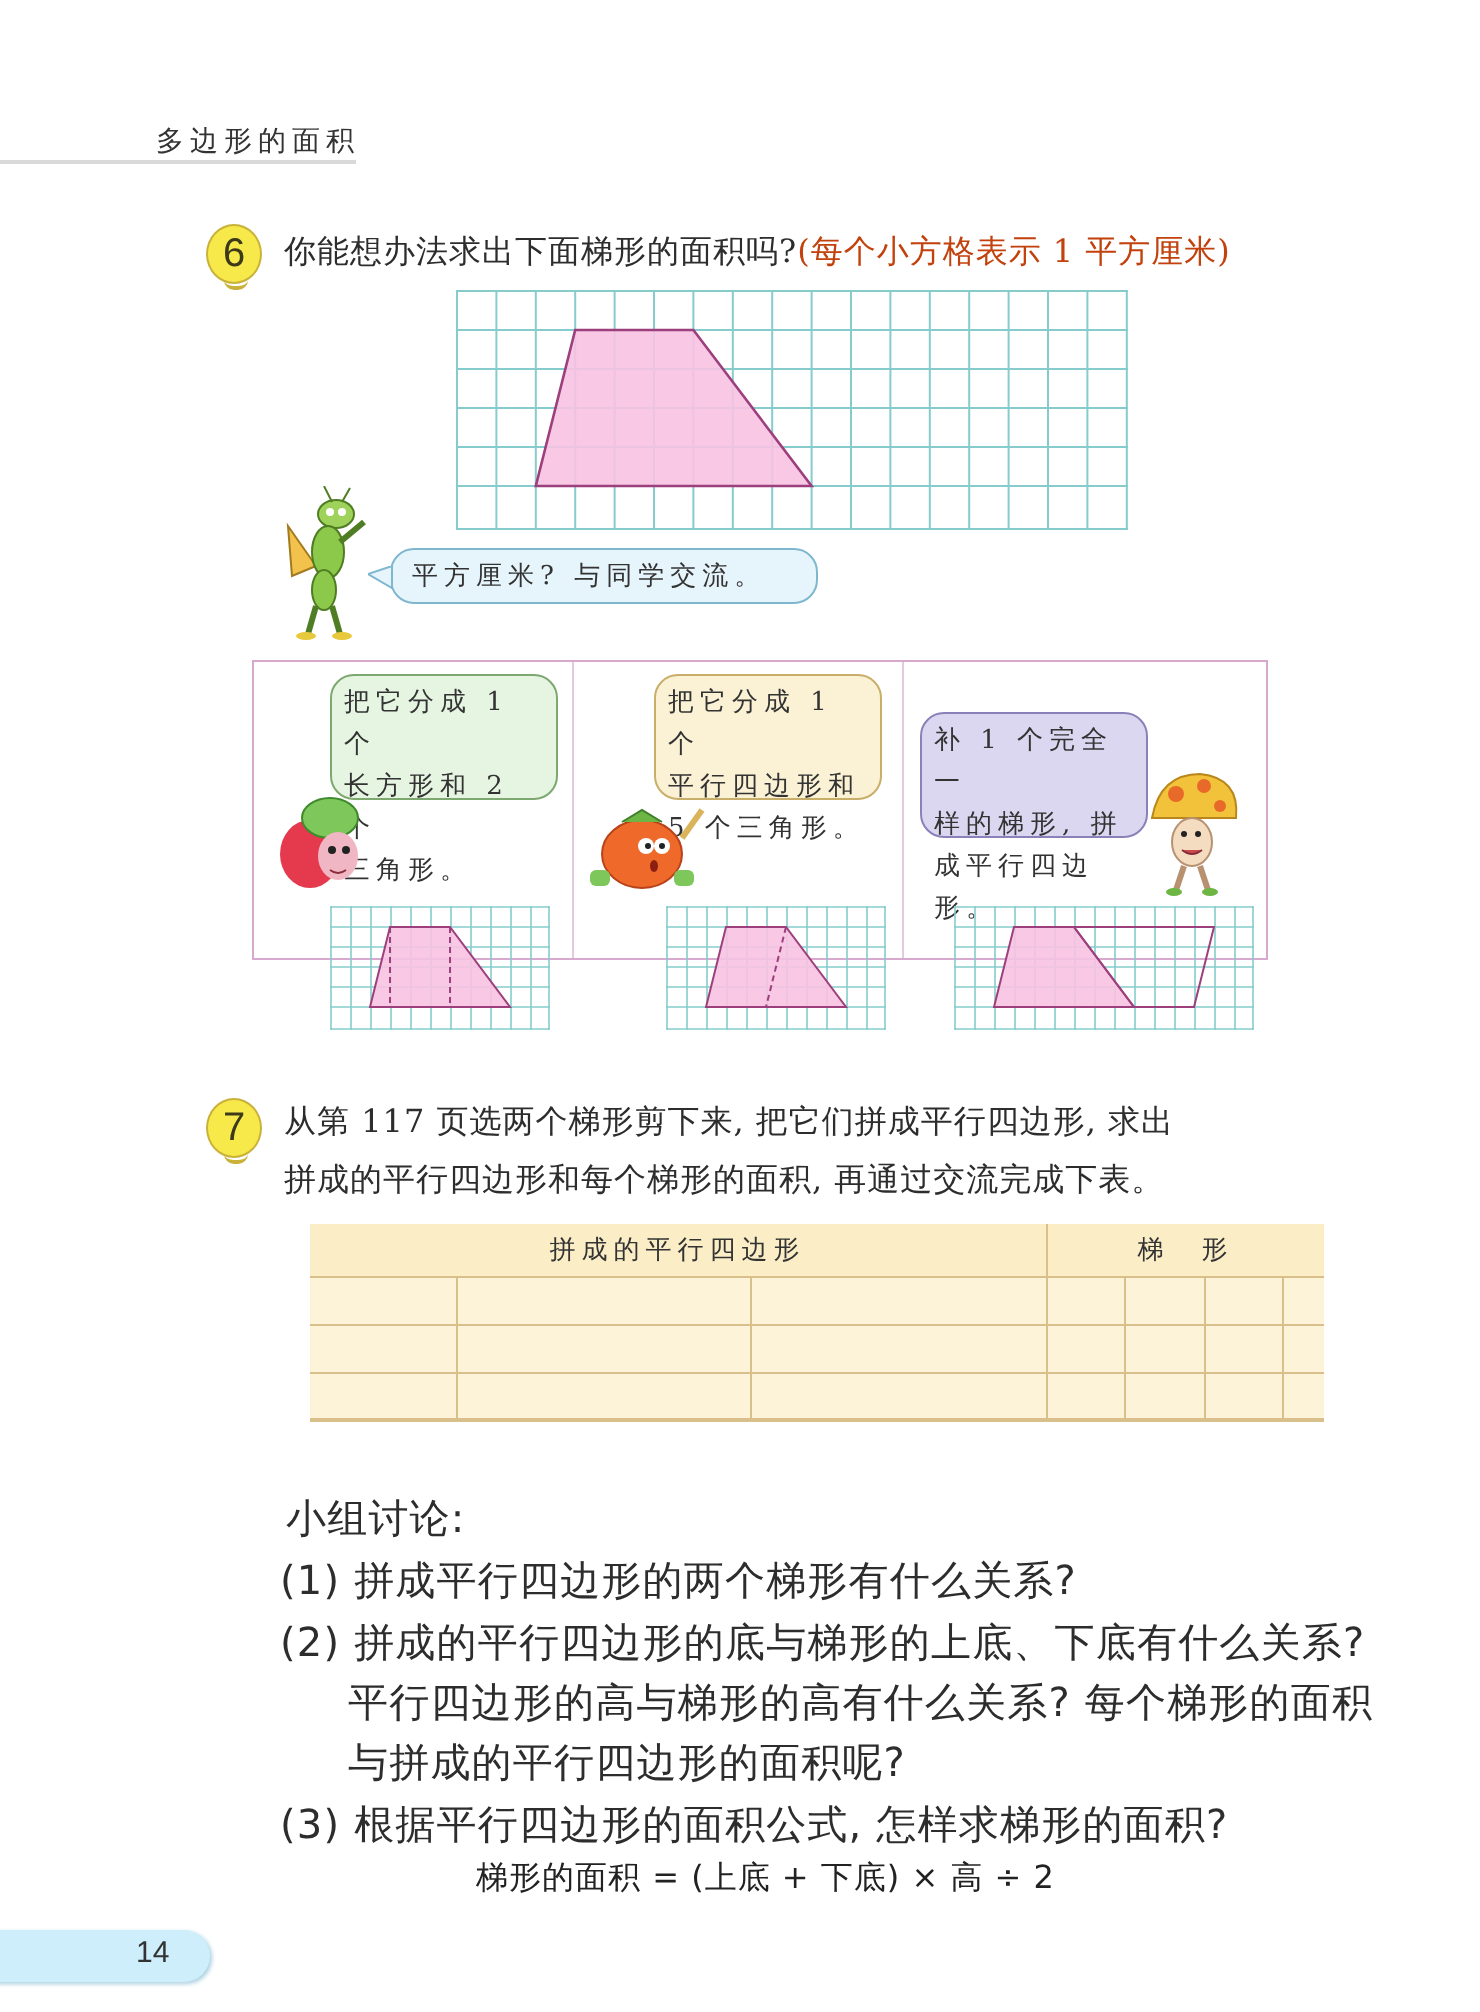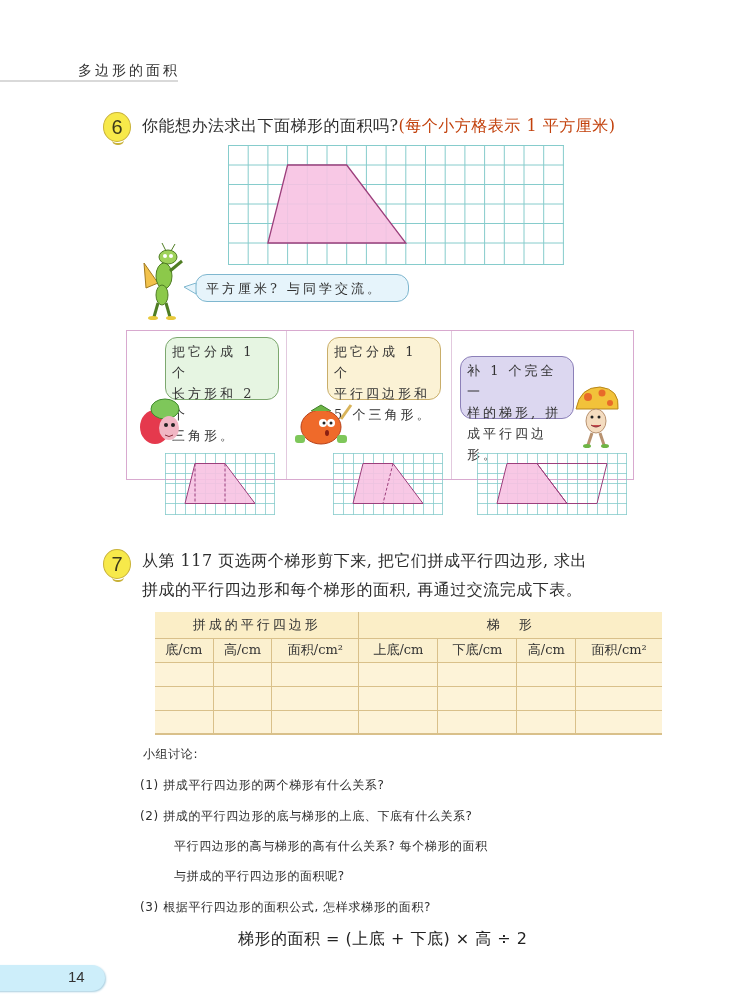--- a/index.html
+++ b/index.html
@@ -28,21 +28,21 @@
   table.data { border-collapse:collapse; width:507px; font-family:"DejaVu Serif", serif; font-size:13px; color:#333; }
   table.data td, table.data th { border:1px solid #d9c08a; text-align:center; font-weight:normal; }
   table.data thead tr.group th { height:26px; background:#fbeec7; letter-spacing:3px; border-top:none; }
   table.data thead tr.cols th { height:24px; background:#fbf0cf; }
   table.data tbody td { height:24px; background:#fdf3d8; }
   table.data tbody tr:last-child td { border-bottom:2px solid #d9c08a; }
   table.data { border-left:none; border-right:none; }
   table.data tr > *:first-child { border-left:none; }
   table.data tr > *:last-child { border-right:none; }
 
-  .disc { font-size:12px; color:#2d2d2d; font-family:"DejaVu Sans", sans-serif; white-space:nowrap; letter-spacing:0.6px; }
+  .disc { font-size:20px; color:#2d2d2d; font-family:"DejaVu Sans", sans-serif; white-space:nowrap; letter-spacing:0.6px; }
   .formula { font-size:16px; font-weight:normal; font-family:"DejaVu Sans", sans-serif; color:#222; white-space:nowrap; letter-spacing:0.5px; }
 
   .page-pill { left:-10px; top:965px; width:115px; height:26px; background:#cdeefa; border-radius:0 13px 13px 0; box-shadow:1px 1px 2px #a9cfe0; }
   .page-num { left:68px; top:968px; font-size:15px; color:#333; font-family:"Liberation Sans", sans-serif;text-align:right; }
 </style>
 </head>
 <body>
 
 <div class="abs header-title">多边形的面积</div>
 <div class="abs header-rule"></div>
@@ -253,29 +253,20 @@
 </div>
 <div class="abs q-text" style="left:142px; top:551px;">从第 117 页选两个梯形剪下来, 把它们拼成平行四边形, 求出</div>
 <div class="abs q-text" style="left:142px; top:580px;">拼成的平行四边形和每个梯形的面积, 再通过交流完成下表。</div>
 
 <table class="abs data" style="left:143px; top:612px;margin-left:12px;">
   <thead>
     <tr class="group">
       <th colspan="3">拼成的平行四边形</th>
       <th colspan="4">梯　形</th>
     </tr>
-    <tr class="cols">
-      <th>底/cm</th>
-      <th>高/cm</th>
-      <th>面积/cm²</th>
-      <th>上底/cm</th>
-      <th>下底/cm</th>
-      <th>高/cm</th>
-      <th>面积/cm²</th>
-    </tr>
   </thead>
   <tbody>
     <tr>
       <td></td>
         <td></td>
         <td></td>
         <td></td>
         <td></td>
         <td></td>
         <td></td>

